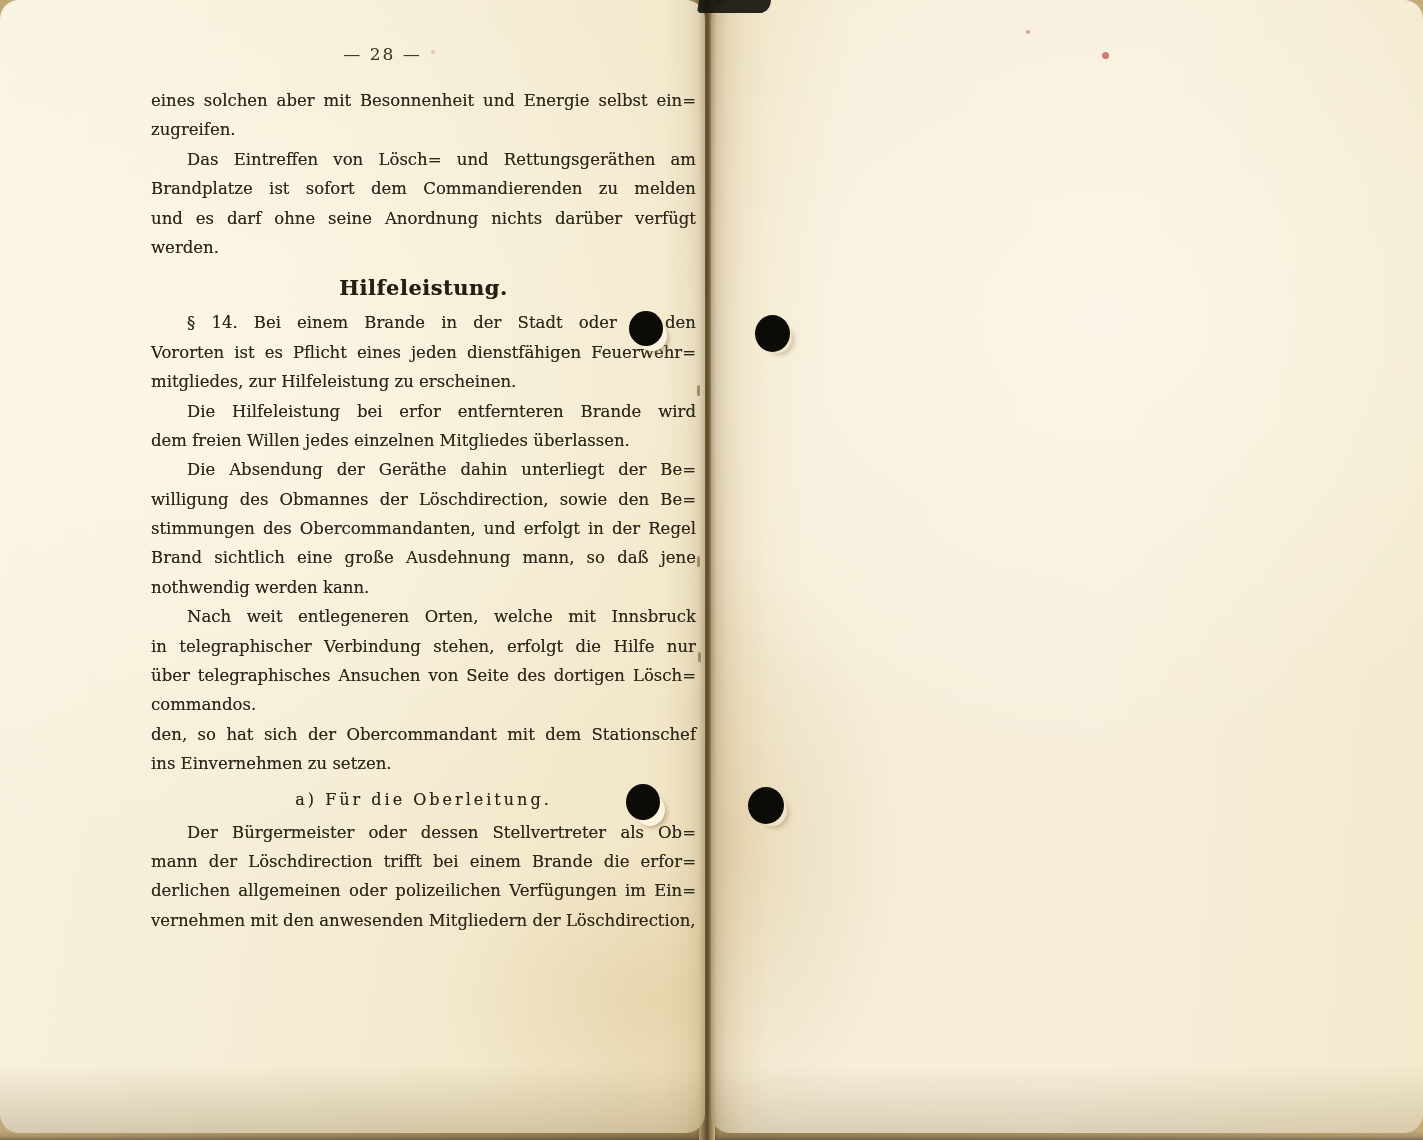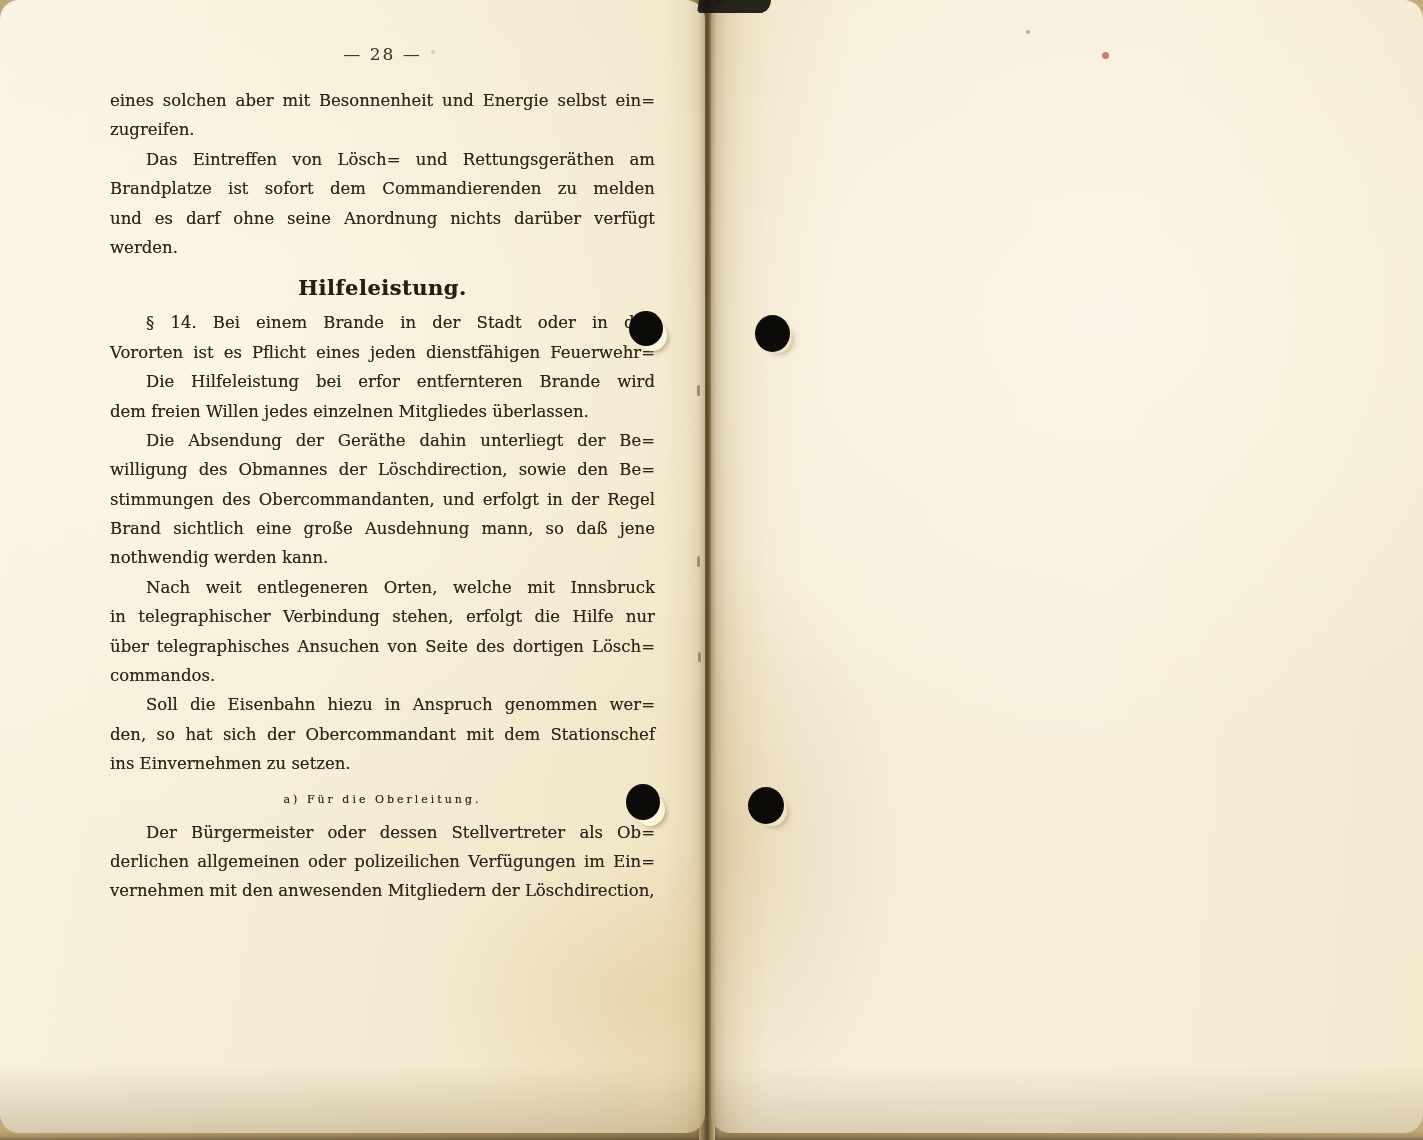--- a/index.html
+++ b/index.html
@@ -40,37 +40,37 @@
   }
   .binding-mark{
     position:absolute;left:698px;top:0;width:72px;height:13px;z-index:3;
     background:#16130e;border-radius:0 0 9px 4px;transform:skewX(-9deg);opacity:.92;
   }
   .pagenum{
     position:absolute;width:545px;text-align:center;
     font-size:17px;color:#39301f;letter-spacing:2px;z-index:2;
   }
   .page-left .pagenum{left:110px;top:44px;}
-  .textblock{position:absolute;width:545px;z-index:2;color:#2c2519;}
+  .textblock{position:absolute;width:545px;z-index:2;color:#2c2519;margin-left:41px;}
   .page-left  .textblock{left:110px;top:86px;}
   .line{
     font-size:16.5px;white-space:normal;
     text-align:justify;text-align-last:justify;
     text-shadow:0 0 .4px rgba(40,30,15,0.55);
   }
   .page-left  .line{height:29.4px;line-height:29.4px;}
   .line.end{text-align-last:left;}
   .line.first{text-indent:36px;}
   .heading{
     font-weight:bold;text-align:center;font-size:21px;color:#241e13;
     letter-spacing:.5px;margin:13px 0 7px;line-height:26px;
     text-shadow:0 0 .5px rgba(30,22,10,.6);
   }
   .subheading{
-    text-align:center;font-size:11px;letter-spacing:3px;color:#2c2519;
+    text-align:center;font-size:16px;letter-spacing:3px;color:#2c2519;
     margin:9px 0 6px;line-height:24px;
     text-shadow:0 0 .4px rgba(40,30,15,.5);
   }
   .hole{position:absolute;border-radius:50%;background:#0d0b07;z-index:4;}
   .hole-l1{left:629px;top:311px;width:34px;height:35px;
     box-shadow:6px 7px 0 -2px #fbf4de, 9px 10px 4px -3px rgba(160,130,80,.55);}
   .hole-l2{left:626px;top:784px;width:34px;height:36px;
     box-shadow:7px 8px 0 -2px #fbf4de, 10px 11px 4px -3px rgba(160,130,80,.55);}
   .hole-r1{left:755px;top:315px;width:35px;height:37px;
     box-shadow:5px 4px 0 -3px rgba(244,234,208,.9), 8px 7px 5px -4px rgba(150,120,70,.4);}
@@ -97,36 +97,37 @@
     <div class="textblock">
         <div class="line">eines solchen aber mit Besonnenheit und Energie selbst ein=</div>
         <div class="line end">zugreifen.</div>
         <div class="line first">Das Eintreffen von Lösch= und Rettungsgeräthen am</div>
         <div class="line">Brandplatze ist sofort dem Commandierenden zu melden</div>
         <div class="line">und es darf ohne seine Anordnung nichts darüber verfügt</div>
         <div class="line end">werden.</div>
         <div class="heading">Hilfeleistung.</div>
         <div class="line first">§ 14.  Bei einem Brande in der Stadt oder in den</div>
         <div class="line">Vororten ist es Pflicht eines jeden dienstfähigen Feuerwehr=</div>
+        <div class="line end">mitgliedes, zur Hilfeleistung zu erscheinen.</div>
         <div class="line first">Die Hilfeleistung bei erfor entfernteren Brande wird</div>
         <div class="line end">dem freien Willen jedes einzelnen Mitgliedes überlassen.</div>
         <div class="line first">Die Absendung der Geräthe dahin unterliegt der Be=</div>
         <div class="line">willigung des Obmannes der Löschdirection, sowie den Be=</div>
         <div class="line">stimmungen des Obercommandanten, und erfolgt in der Regel</div>
         <div class="line">Brand sichtlich eine große Ausdehnung mann, so daß jene</div>
         <div class="line end">nothwendig werden kann.</div>
         <div class="line first">Nach weit entlegeneren Orten, welche mit Innsbruck</div>
         <div class="line">in telegraphischer Verbindung stehen, erfolgt die Hilfe nur</div>
         <div class="line">über telegraphisches Ansuchen von Seite des dortigen Lösch=</div>
         <div class="line end">commandos.</div>
-        <div class="line first">Soll die Eisenbahn hiezu in Anspruch genommen wer=</div>
         <div class="line">den, so hat sich der Obercommandant mit dem Stationschef</div>
         <div class="line end">ins Einvernehmen zu setzen.</div>
         <div class="subheading">a) Für die Oberleitung.</div>
         <div class="line first">Der Bürgermeister oder dessen Stellvertreter als Ob=</div>
+        <div class="line">mann der Löschdirection trifft bei einem Brande die erfor=</div>
         <div class="line">derlichen allgemeinen oder polizeilichen Verfügungen im Ein=</div>
         <div class="line end">vernehmen mit den anwesenden Mitgliedern der Löschdirection,</div>
       </div>
   </div>
 
   <div class="page page-right">
     
     
   </div>
 

